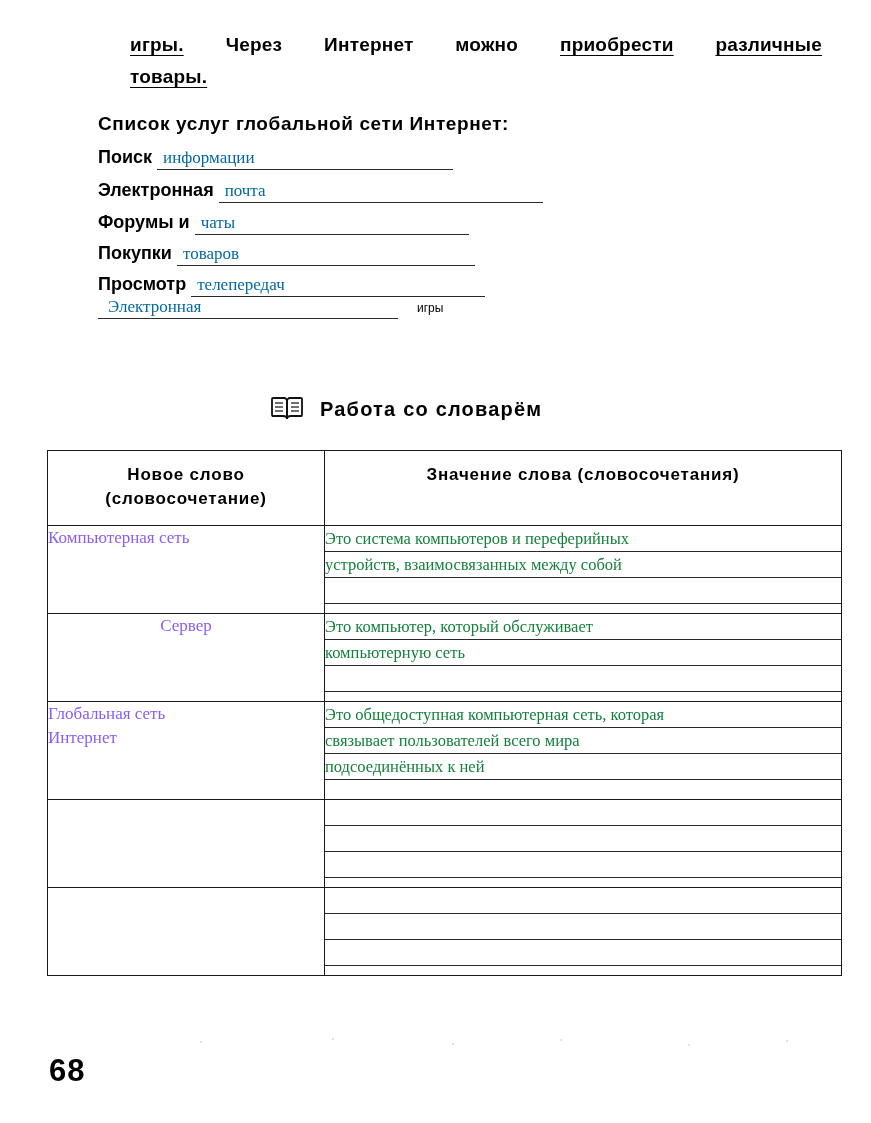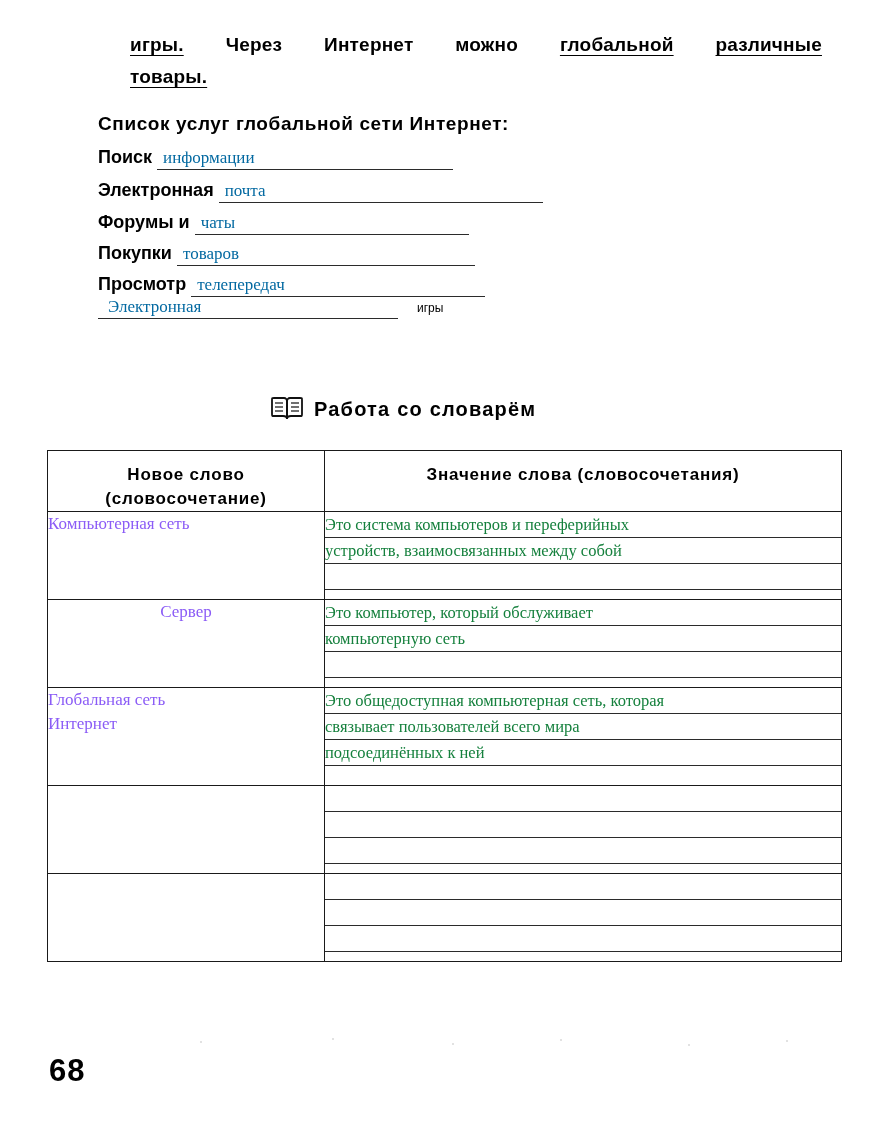--- a/index.html
+++ b/index.html
@@ -107,21 +107,21 @@
     font-size: 12px;
   }
 
   
   .section-head {
     position: absolute;
     left: 270px;
     top: 396px;
     display: flex;
     align-items: center;
-    gap: 10px;
+    gap: 16px;
   }
   .book-icon { width: 34px; height: 26px; display: block; }
   .section-title {
     font-weight: bold;
     font-size: 20px;
     letter-spacing: 1.2px;
   }
 
   
   .vocab-table {
@@ -134,21 +134,21 @@
   }
   .vocab-table td, .vocab-table th {
     border: 1.6px solid #1a1a1a;
     padding: 0;
     vertical-align: top;
   }
   .vocab-table th {
     font-weight: bold;
     font-size: 17px;
     letter-spacing: 0.8px;
-    padding: 12px 4px 0 4px;
+    padding: 12px 4px 14px 4px;
     text-align: center;
     line-height: 24px;
   }
   .col-term { width: 268px; }
   .col-def  { width: 508px; }
 
   .term-cell {
     font-family: "Liberation Serif", serif;
     font-size: 17px;
     color: #8b5cf6;
@@ -197,21 +197,21 @@
 <body>
 
 <div class="page">
 
   <div class="top-para">
     <div class="line1">
       <span class="u">игры.</span>
       <span>Через</span>
       <span>Интернет</span>
       <span>можно</span>
-      <span class="u">глобальной</span>
+      <span class="u">приобрести</span>
       <span class="u">различные</span>
     </div>
     <div class="line2">товары.</div>
   </div>
 
   <div class="services-title">Список услуг глобальной сети Интернет:</div>
 
   <div class="svc-row" id="svc0">
     <span class="label">Поиск</span>
     <span class="answer">информации</span>

